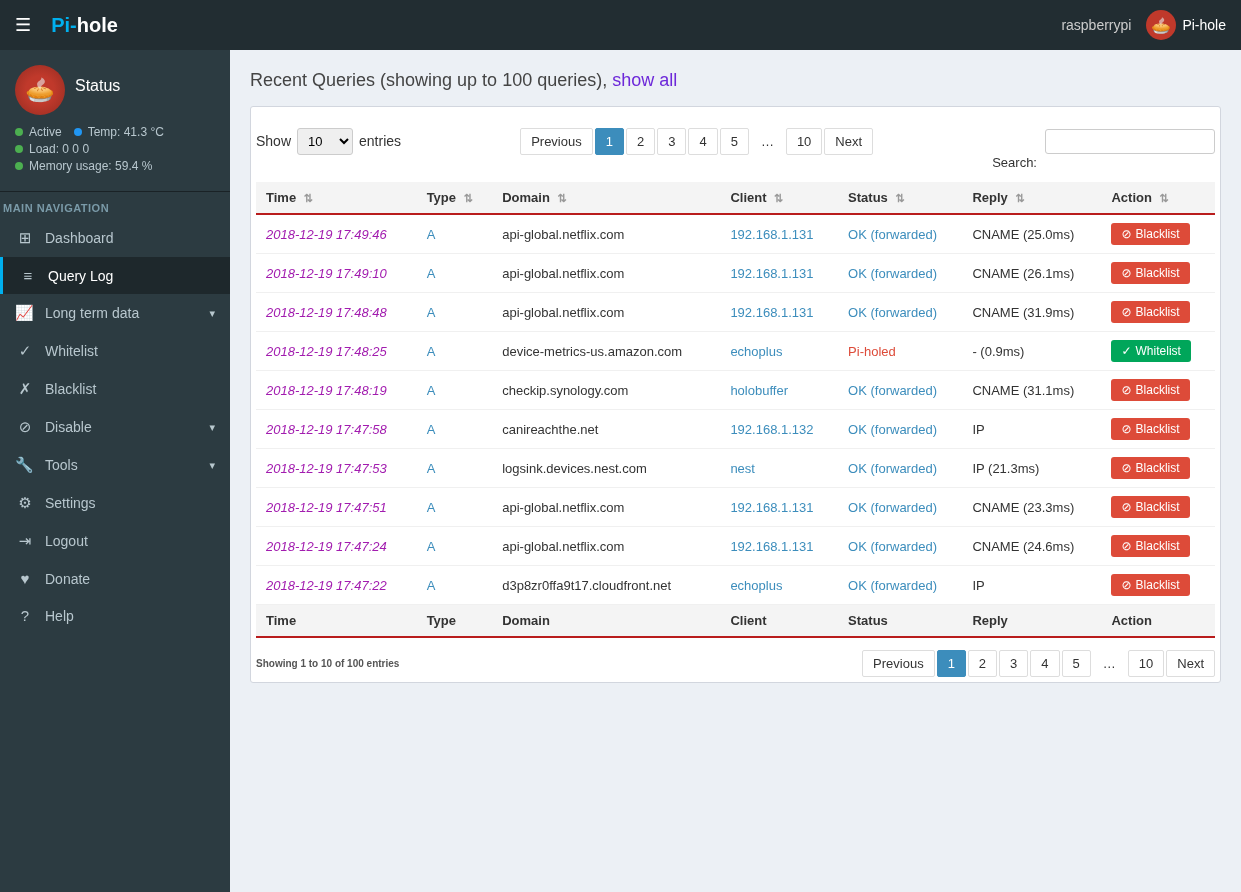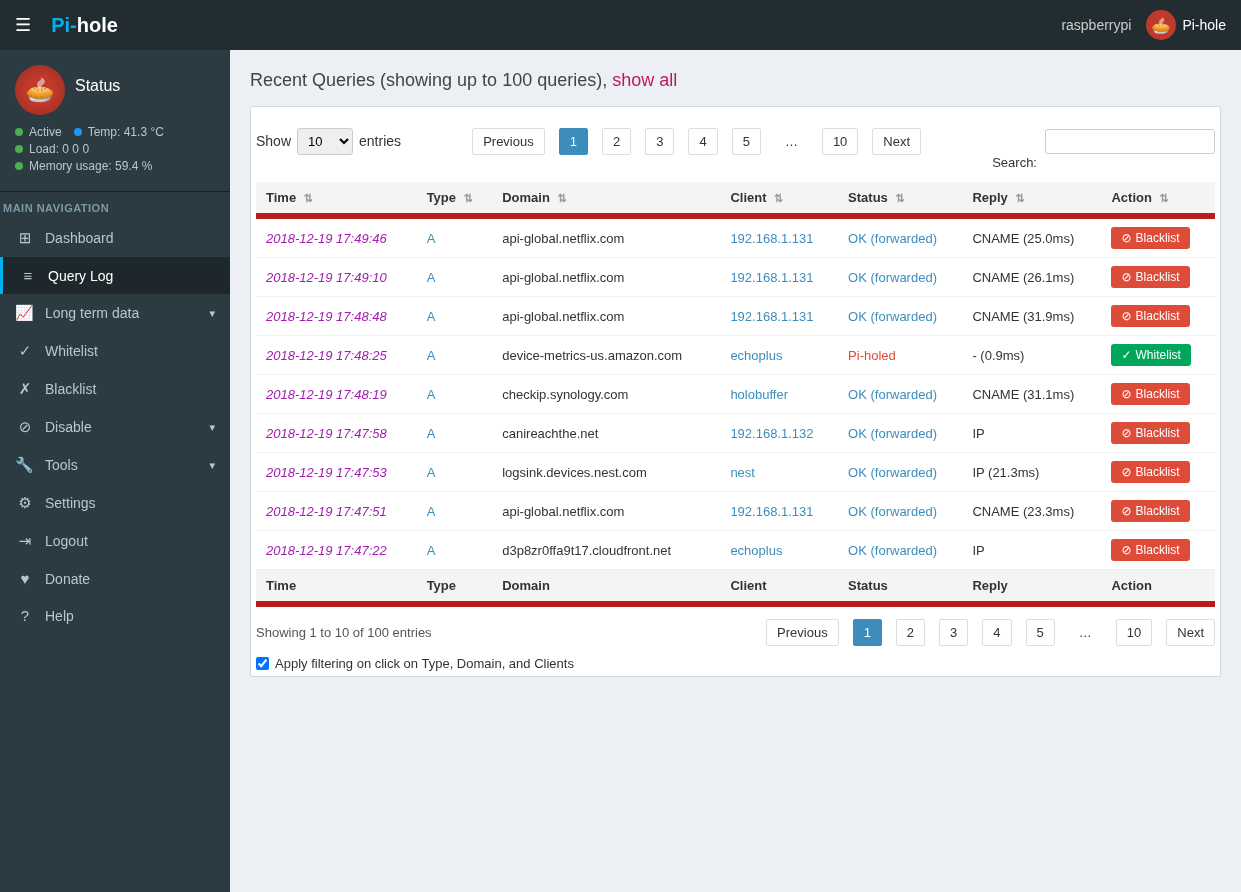--- a/index.html
+++ b/index.html
@@ -95,21 +95,21 @@
     .content-header {
       margin-bottom: 15px;
     }
 
     .page-title {
       font-size: 18px;
       color: #444;
       font-weight: 400;
     }
 
-    .page-title a { color: #be185d; text-decoration: none; }
+    .page-title a { color: #6d28d9; text-decoration: none; }
 
     
     .box {
       background: #fff;
       border-radius: 3px;
       border: 1px solid #d2d6de;
       padding: 5px;
     }
     .show-entries { display: flex; align-items: center; gap: 6px; }
     .show-entries select {
@@ -125,21 +125,21 @@
       border: 1px solid #ccc;
       border-radius: 3px;
       font-size: 13px;
       width: 170px;
     }
 
     
     .pagination {
       display: flex;
       align-items: center;
-      gap: 14px;
+      gap: 2px;
     }
     .page-btn {
       padding: 5px 10px;
       border: 1px solid #ddd;
       background: #fff;
       color: #333;
       cursor: pointer;
       font-size: 13px;
       border-radius: 2px;
     }
@@ -147,21 +147,21 @@
     .page-btn.dots { cursor: default; border: none; background: none; }
 
     
     .query-table {
       width: 100%;
       border-collapse: collapse;
       font-size: 13px;
     }
     .query-table th {
       background: #f4f4f4;
-      border-bottom: 6px solid #b91c1c;
+      border-bottom: 2px solid #b91c1c;
       padding: 8px 10px;
       text-align: left;
       font-weight: 600;
       color: #333;
       white-space: nowrap;
     }
     .query-table th .sort-icon { margin-left: 4px; color: #999; font-size: 11px; }
     .query-table td {
       padding: 8px 10px;
       border-bottom: 1px solid #f0f0f0;
@@ -190,21 +190,21 @@
 
     
     .table-footer {
       display: flex;
       align-items: center;
       justify-content: space-between;
       margin-top: 12px;
       flex-wrap: wrap;
       gap: 10px;
     }
-    .showing-text { font-size: 13px; color: #555; }
+    .showing-text { font-size: 10px; color: #555; font-weight: bold; }
 
     .filter-checkbox { display: flex; align-items: center; gap: 6px; margin-top: 10px; font-size: 13px; }
     .filter-checkbox input { cursor: pointer; }
 
     
     .pihole-icon-wrap {
       width: 30px; height: 30px;
       background: #c0392b;
       border-radius: 50%;
       display: inline-flex; align-items: center; justify-content: center;
@@ -467,20 +467,34 @@
       <td class="status-ok">OK (forwarded)</td>
       <td>CNAME (23.3ms)</td>
       <td>
         <button class="btn btn-danger">
           <span>⊘</span>
           <span>Blacklist</span>
         </button>
       </td>
     </tr>
             <tr>
+      <td class="time-cell">2018-12-19 17:47:24</td>
+      <td class="type-cell">A</td>
+      <td>api-global.netflix.com</td>
+      <td class="client-cell">192.168.1.131</td>
+      <td class="status-ok">OK (forwarded)</td>
+      <td>CNAME (24.6ms)</td>
+      <td>
+        <button class="btn btn-danger">
+          <span>⊘</span>
+          <span>Blacklist</span>
+        </button>
+      </td>
+    </tr>
+            <tr>
       <td class="time-cell">2018-12-19 17:47:22</td>
       <td class="type-cell">A</td>
       <td>d3p8zr0ffa9t17.cloudfront.net</td>
       <td class="client-cell">echoplus</td>
       <td class="status-ok">OK (forwarded)</td>
       <td>IP</td>
       <td>
         <button class="btn btn-danger">
           <span>⊘</span>
           <span>Blacklist</span>
@@ -509,19 +523,15 @@
           <button class="page-btn">2</button>
           <button class="page-btn">3</button>
           <button class="page-btn">4</button>
           <button class="page-btn">5</button>
           <span class="page-btn dots">…</span>
           <button class="page-btn">10</button>
           <button class="page-btn">Next</button>
         </div>
       </div>
 
-      <div class="filter-checkbox">
-        <input type="checkbox" id="filter-cb" checked="" style="">
-        <label for="filter-cb">Apply filtering on click on Type, Domain, and Clients</label>
-      </div>
     </div>
   </main>
 </div>
 
 </body></html>

